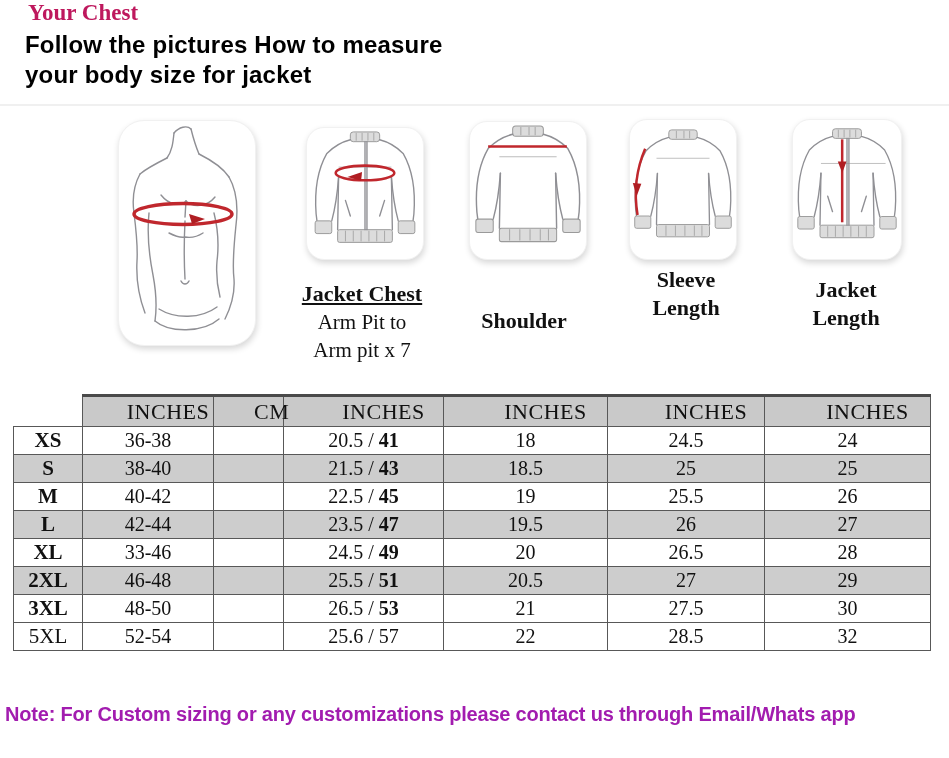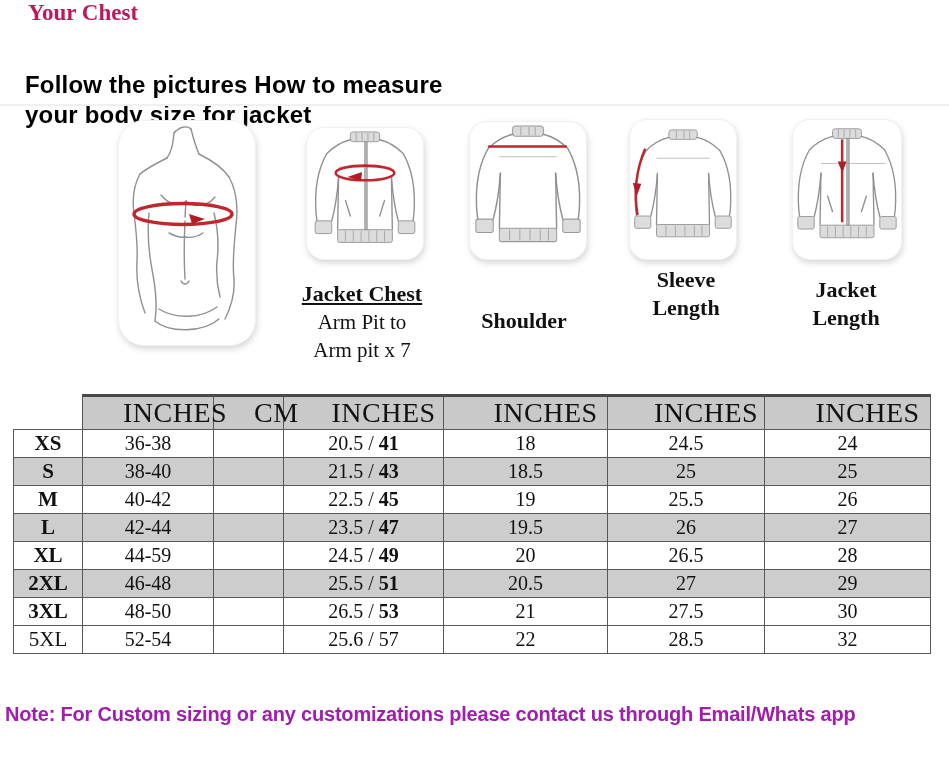--- a/index.html
+++ b/index.html
@@ -1,19 +1,19 @@
 <!DOCTYPE html>
 <html><head>
 <meta charset="utf-8">
 <style>
   html,body{margin:0;padding:0;background:#fff;}
   .page{position:relative;width:949px;height:758px;background:#ffffff;overflow:hidden;
         font-family:"Liberation Sans",sans-serif;}
   .title{position:absolute;left:25px;top:30px;color:#000;font-weight:bold;
-         font-size:24px;line-height:30px;letter-spacing:.2px;margin-top:40px;}
+         font-size:24px;line-height:30px;letter-spacing:.2px;}
   .top-divider{position:absolute;left:0;top:104px;width:949px;height:2px;background:#f0f0f0;}
 
   
   .card{position:absolute;background:#fff;border:1px solid #f1f1f1;border-radius:18px;
         box-shadow:1px 3px 6px rgba(0,0,0,.16);}
   .card svg{display:block;width:100%;height:100%;}
   .card-torso{left:118px;top:120px;width:136px;height:224px;border-radius:26px;}
   .card-jchest{left:306px;top:127px;width:116px;height:131px;}
   .card-shoulder{left:469px;top:121px;width:116px;height:137px;}
   .card-sleeve{left:629px;top:119px;width:106px;height:139px;}
@@ -28,21 +28,21 @@
   .lbl-sleeve{left:624px;top:266px;width:124px;font-weight:bold;}
   .lbl-length{left:784px;top:276px;width:124px;font-weight:bold;}
   .lbl-yourchest{left:100px;top:364px;width:166px;text-align:center;font-weight:bold;
                  font-family:"Liberation Serif",serif;font-size:23px;color:#be185d;}
 
   
   table.size{position:absolute;left:13px;top:394px;width:917px;border-collapse:collapse;
              table-layout:fixed;font-family:"Liberation Serif",serif;color:#111;}
   table.size th,table.size td{border:1.5px solid #585858;padding:0;text-align:center;
              vertical-align:middle;font-weight:normal;}
-  table.size thead th{height:29px;background:#c9c9c9;font-size:28px;letter-spacing:.5px;
+  table.size thead th{height:29px;background:#c9c9c9;font-size:22px;letter-spacing:.5px;
              border-top:3px solid #4a4a4a;padding-left:40px;}
   table.size thead th.corner{border:none;background:transparent;}
   table.size td{height:27px;font-size:20px;background:#fff;}
   table.size tr.stripe td{background:#cdcdcd;}
   table.size td.size-cell{font-size:21px;}
   table.size .b{font-weight:bold;}
 
   .note{position:absolute;left:5px;top:703px;width:940px;color:#a21caf;font-weight:bold;
         font-size:20px;letter-spacing:-0.2px;white-space:nowrap;}
 
@@ -266,21 +266,21 @@
         <td class="size-cell b">L</td>
         <td>42-44</td>
         <td></td>
         <td><span>23.5 / </span><span class="b">47</span></td>
         <td>19.5</td>
         <td>26</td>
         <td>27</td>
       </tr>
       <tr>
         <td class="size-cell b">XL</td>
-        <td>44-59</td>
+        <td>33-46</td>
         <td></td>
         <td><span>24.5 / </span><span class="b">49</span></td>
         <td>20</td>
         <td>26.5</td>
         <td>28</td>
       </tr>
       <tr class="stripe">
         <td class="size-cell b">2XL</td>
         <td>46-48</td>
         <td></td>

